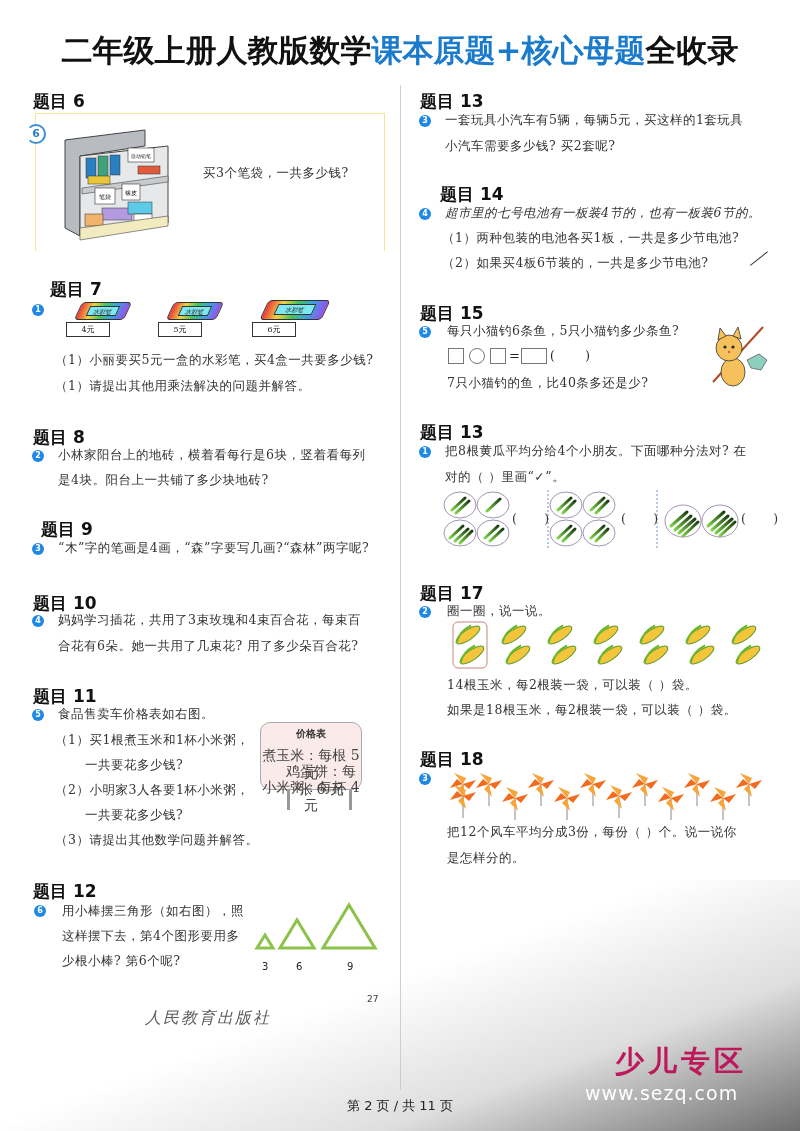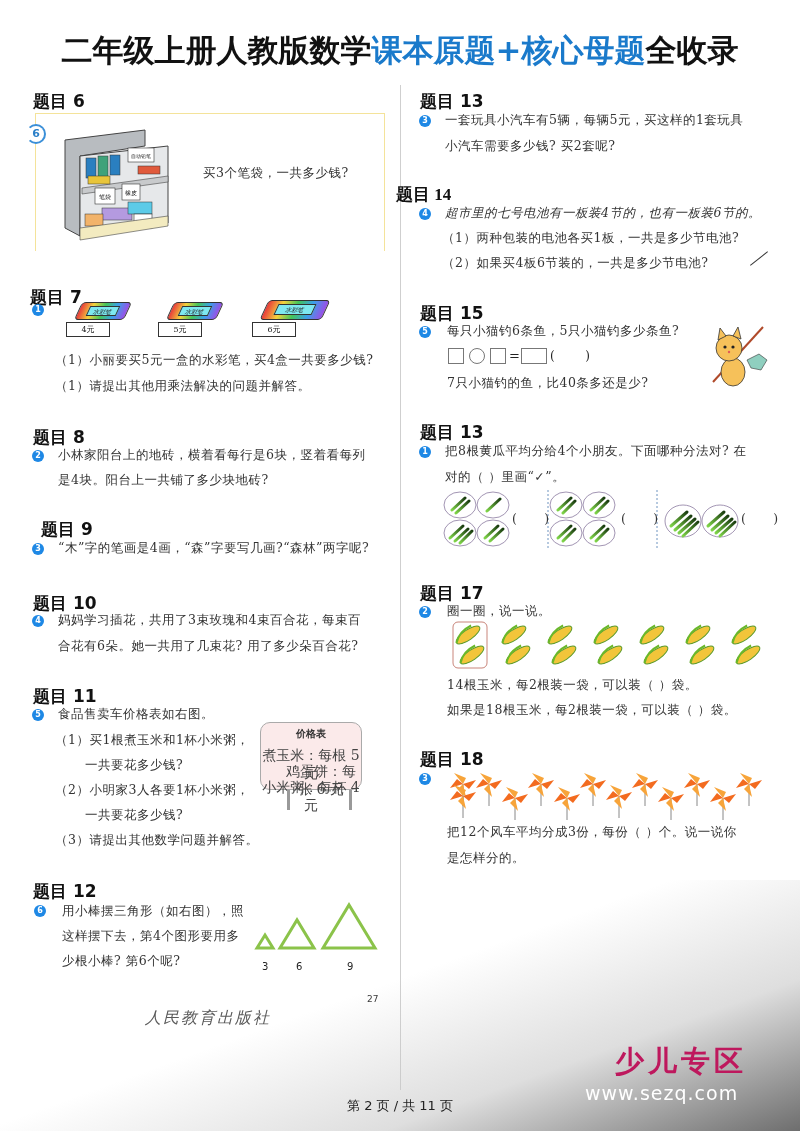--- a/index.html
+++ b/index.html
@@ -87,21 +87,21 @@
   <text x="71" y="67" font-size="6" text-anchor="middle" fill="#222">橡皮</text>
   <rect x="42" y="80" width="30" height="12" fill="#b49ae0" stroke="#333" stroke-width="0.5"></rect>
   <rect x="68" y="74" width="24" height="12" fill="#5ccbe8" stroke="#333" stroke-width="0.5"></rect>
   <rect x="25" y="86" width="18" height="12" fill="#f2b36a" stroke="#333" stroke-width="0.5"></rect>
   <rect x="74" y="86" width="18" height="14" fill="#fff" stroke="#333" stroke-width="0.6"></rect>
   <text x="83" y="96" font-size="5" text-anchor="middle" fill="#222">日记本</text>
   <polygon points="20,100 108,88 108,98 20,112" fill="#f3ebc0" stroke="#444" stroke-width="0.6"></polygon>
 </svg>
 <div class="txt" style="left:203px; top:165px;">买3个笔袋，一共多少钱?</div>
 
-<div class="q-heading" style="left:30px; top:278px;margin-top:8px;">题目 7</div>
+<div class="q-heading" style="left:50px; top:278px;">题目 7</div>
 <div class="badge" style="left:32px; top:304px;">1</div>
 <div style="position:absolute; left:66px; top:300px; width:70px; height:42px;">
   <div style="position:absolute; left:12px; top:2px; width:50px; height:18px; transform:skewX(-25deg); border:1px solid #333; border-radius:4px; background:linear-gradient(90deg,#e83a3a,#f4d23c,#43c45a,#3aa0e8,#9b4ee8);"></div>
   <div style="position:absolute; left:22px; top:6px; width:30px; height:10px; transform:skewX(-25deg); background:#7de8f0; border:1px solid #333; font-size:6px; text-align:center; line-height:9px;"><span>水彩笔</span></div>
   <div style="position:absolute; left:0; top:22px; width:44px; height:15px; background:#fff; border:1px solid #333; font-size:8px; text-align:center; line-height:13px;"><span>4元</span></div>
 </div>
 <div style="position:absolute; left:158px; top:300px; width:70px; height:42px;">
   <div style="position:absolute; left:12px; top:2px; width:50px; height:18px; transform:skewX(-25deg); border:1px solid #333; border-radius:4px; background:linear-gradient(90deg,#e83a3a,#f4d23c,#43c45a,#3aa0e8,#9b4ee8);"></div>
   <div style="position:absolute; left:22px; top:6px; width:30px; height:10px; transform:skewX(-25deg); background:#7de8f0; border:1px solid #333; font-size:6px; text-align:center; line-height:9px;"><span>水彩笔</span></div>
   <div style="position:absolute; left:0; top:22px; width:44px; height:15px; background:#fff; border:1px solid #333; font-size:8px; text-align:center; line-height:13px;"><span>5元</span></div>
@@ -162,21 +162,21 @@
 <div style="position:absolute; left:347px; top:961px; font-family:'DejaVu Sans',sans-serif; font-size:10px;">9</div>
 
 <div class="pagenum">27</div>
 <div class="publisher">人民教育出版社</div>
 
 <div class="q-heading" style="left:420px; top:90px;">题目 13</div>
 <div class="badge" style="left:419px; top:115px;">3</div>
 <div class="txt" style="left:445px; top:112px;">一套玩具小汽车有5辆，每辆5元，买这样的1套玩具</div>
 <div class="txt" style="left:445px; top:138px;">小汽车需要多少钱? 买2套呢?</div>
 
-<div class="q-heading" style="left:396px; top:183px;font-family:Liberation Serif, serif;">题目 14</div>
+<div class="q-heading" style="left:440px; top:183px;">题目 14</div>
 <div class="badge" style="left:419px; top:208px;">4</div>
 <div class="txt" style="left:445px; top:205px;font-style:italic;">超市里的七号电池有一板装4节的，也有一板装6节的。</div>
 <div class="txt" style="left:442px; top:230px;">（1）两种包装的电池各买1板，一共是多少节电池?</div>
 <div class="txt" style="left:442px; top:255px;">（2）如果买4板6节装的，一共是多少节电池?</div>
 <div style="position:absolute; left:748px; top:258px; width:22px; height:1px; background:#333; transform:rotate(-38deg);"></div>
 
 <div class="q-heading" style="left:420px; top:302px;">题目 15</div>
 <div class="badge" style="left:419px; top:326px;">5</div>
 <div class="txt" style="left:447px; top:323px;">每只小猫钓6条鱼，5只小猫钓多少条鱼?</div>
 <div style="position:absolute; left:448px; top:348px; height:16px; width:160px;">

